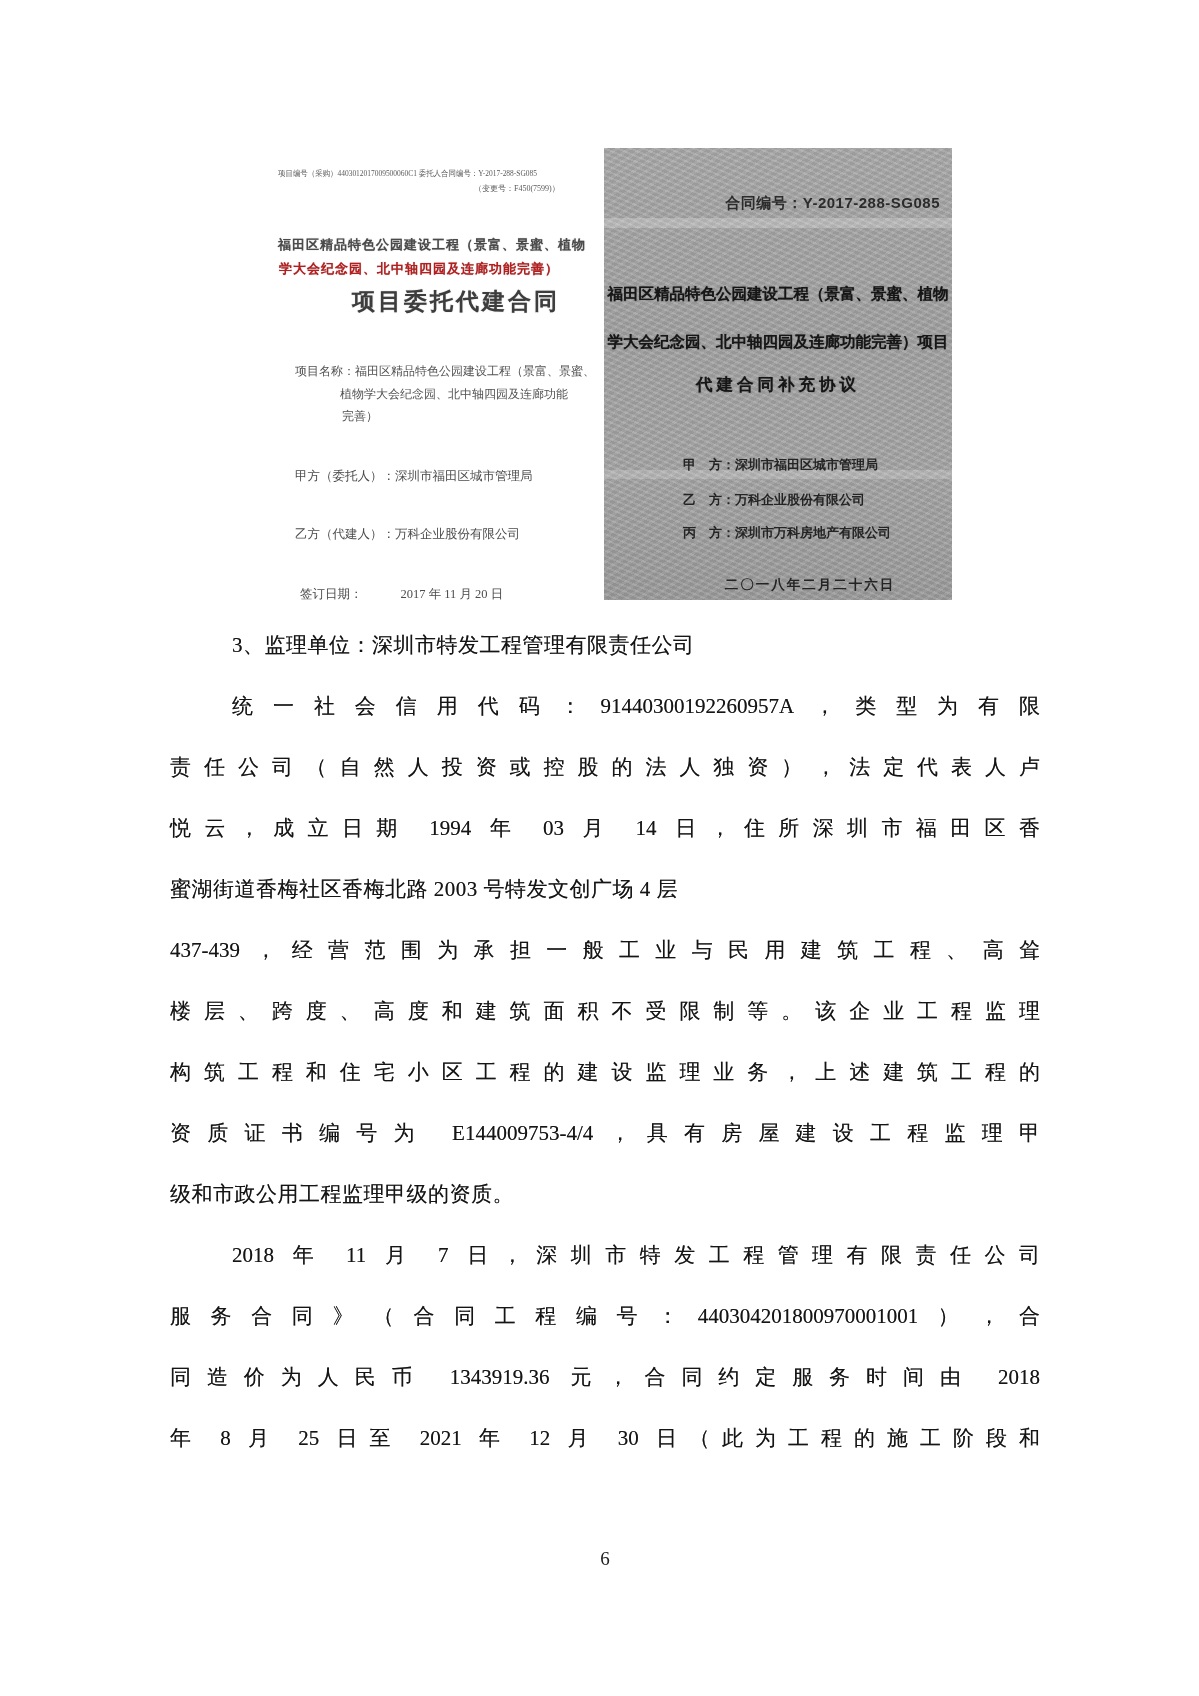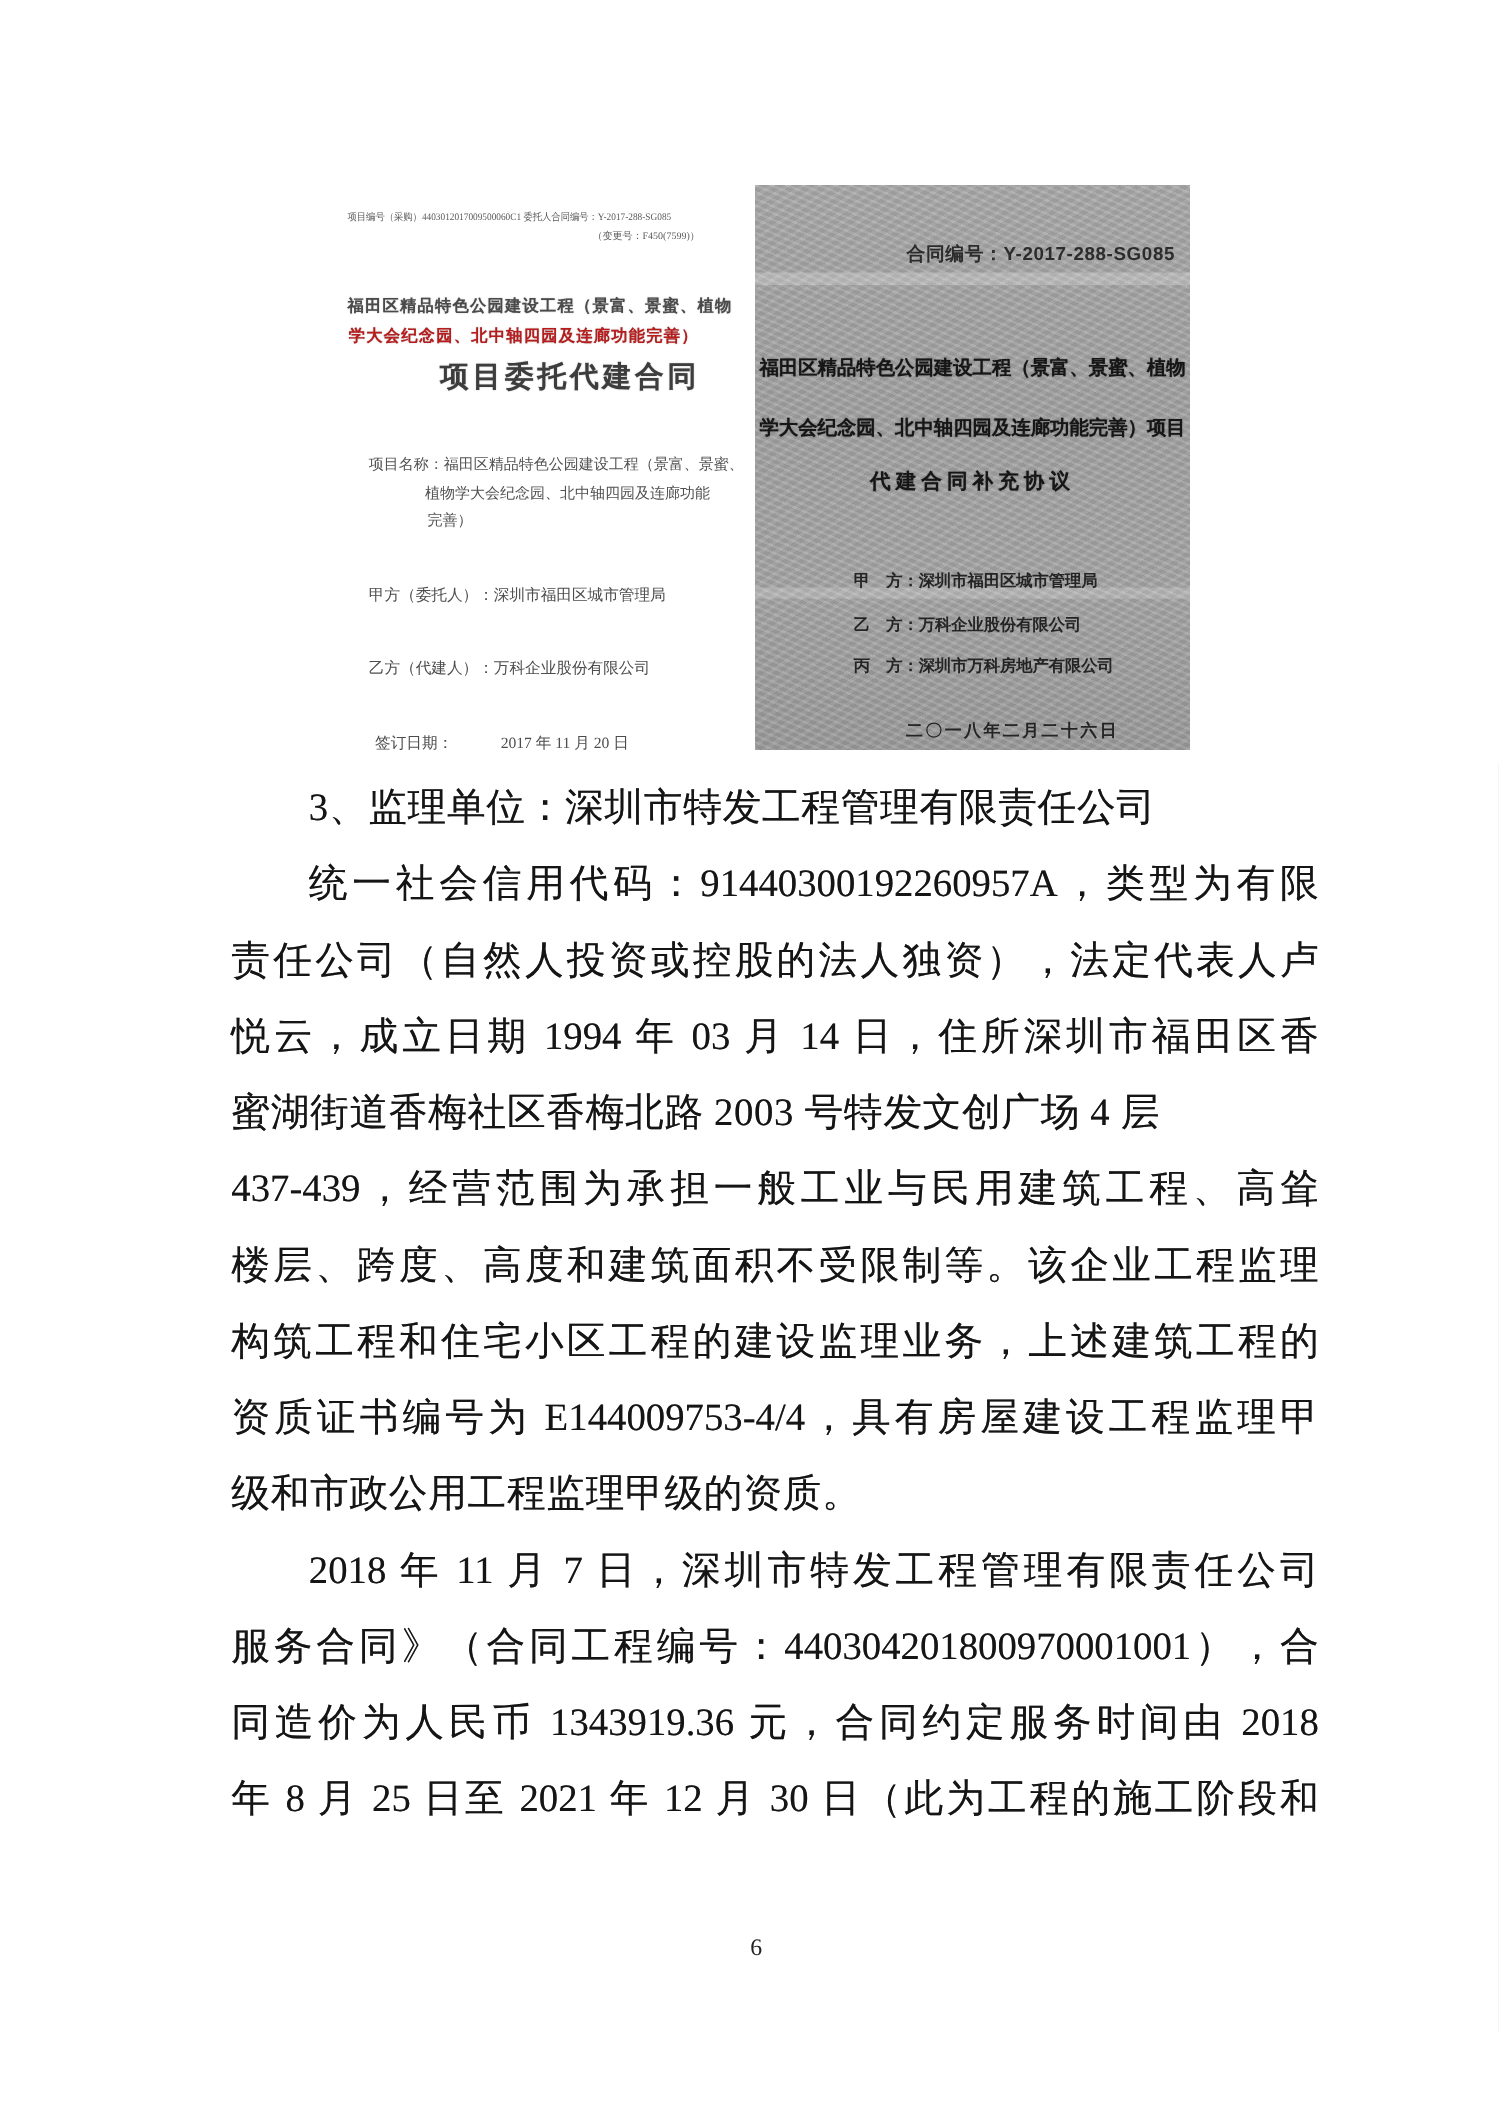--- a/index.html
+++ b/index.html
@@ -46,23 +46,22 @@
   .rs-t2{top:184px;left:0;width:348px;text-align:center;font-size:15.5px;font-weight:700;color:#161616;text-shadow:0 0 1px rgba(20,20,20,.6);}
   .rs-t3{top:226px;left:0;width:348px;text-align:center;font-size:16.5px;font-weight:700;letter-spacing:4px;color:#161616;text-shadow:0 0 1px rgba(20,20,20,.6);}
   .rs-pa{top:308px;left:79px;font-size:13px;font-weight:600;color:#242424;}
   .rs-pb{top:343px;left:79px;font-size:13px;font-weight:600;color:#242424;}
   .rs-pc{top:376px;left:79px;font-size:13px;font-weight:600;color:#242424;}
   .rs-date{top:428px;left:0;width:348px;text-align:center;font-size:13.5px;font-weight:600;letter-spacing:2px;color:#242424;padding-left:32px;}
 
   
   .body-text{
     position:absolute;left:170px;top:615px;width:870px;
-    font-size:31px;line-height:61px;color:#151515;
+    font-size:21px;line-height:61px;color:#151515;
     text-shadow:0 0 .4px rgba(0,0,0,.55);
-    margin-left:15px;
   }
   .line{height:61px;letter-spacing:.5px;}
   .line.indent{text-indent:62px;}
   .line.justify{text-align:justify;text-align-last:justify;letter-spacing:0;}
 
   
   .page-number{
     position:absolute;left:170px;top:1548px;width:870px;text-align:center;
     font-size:19px;color:#222;
   }

